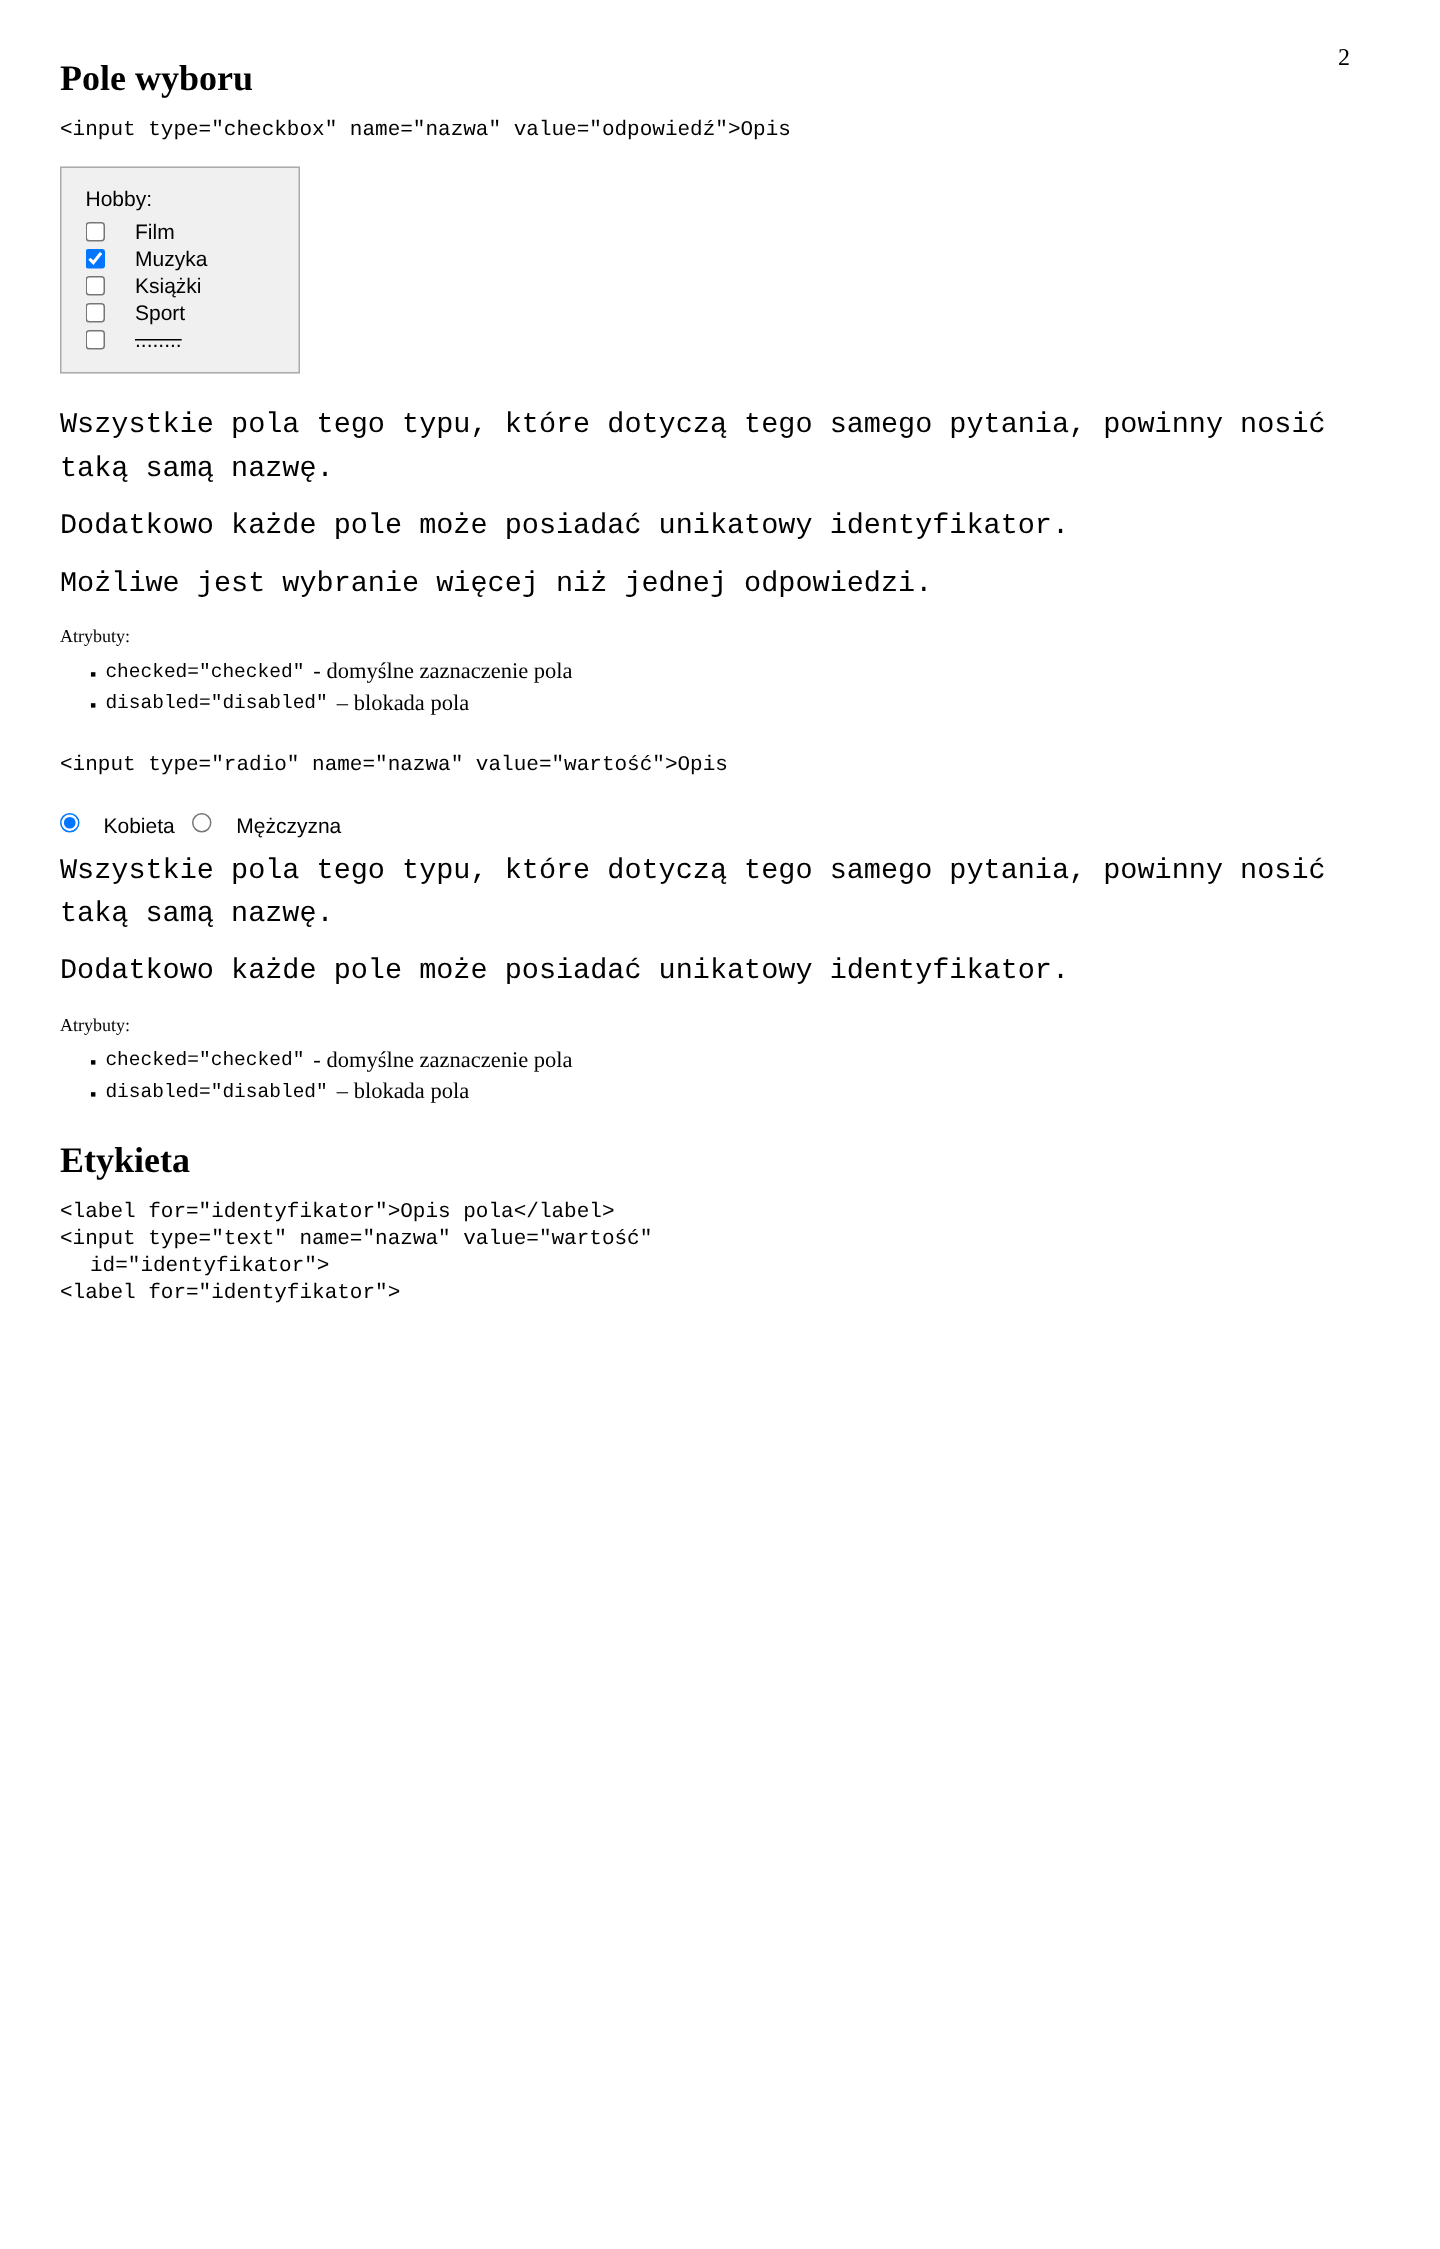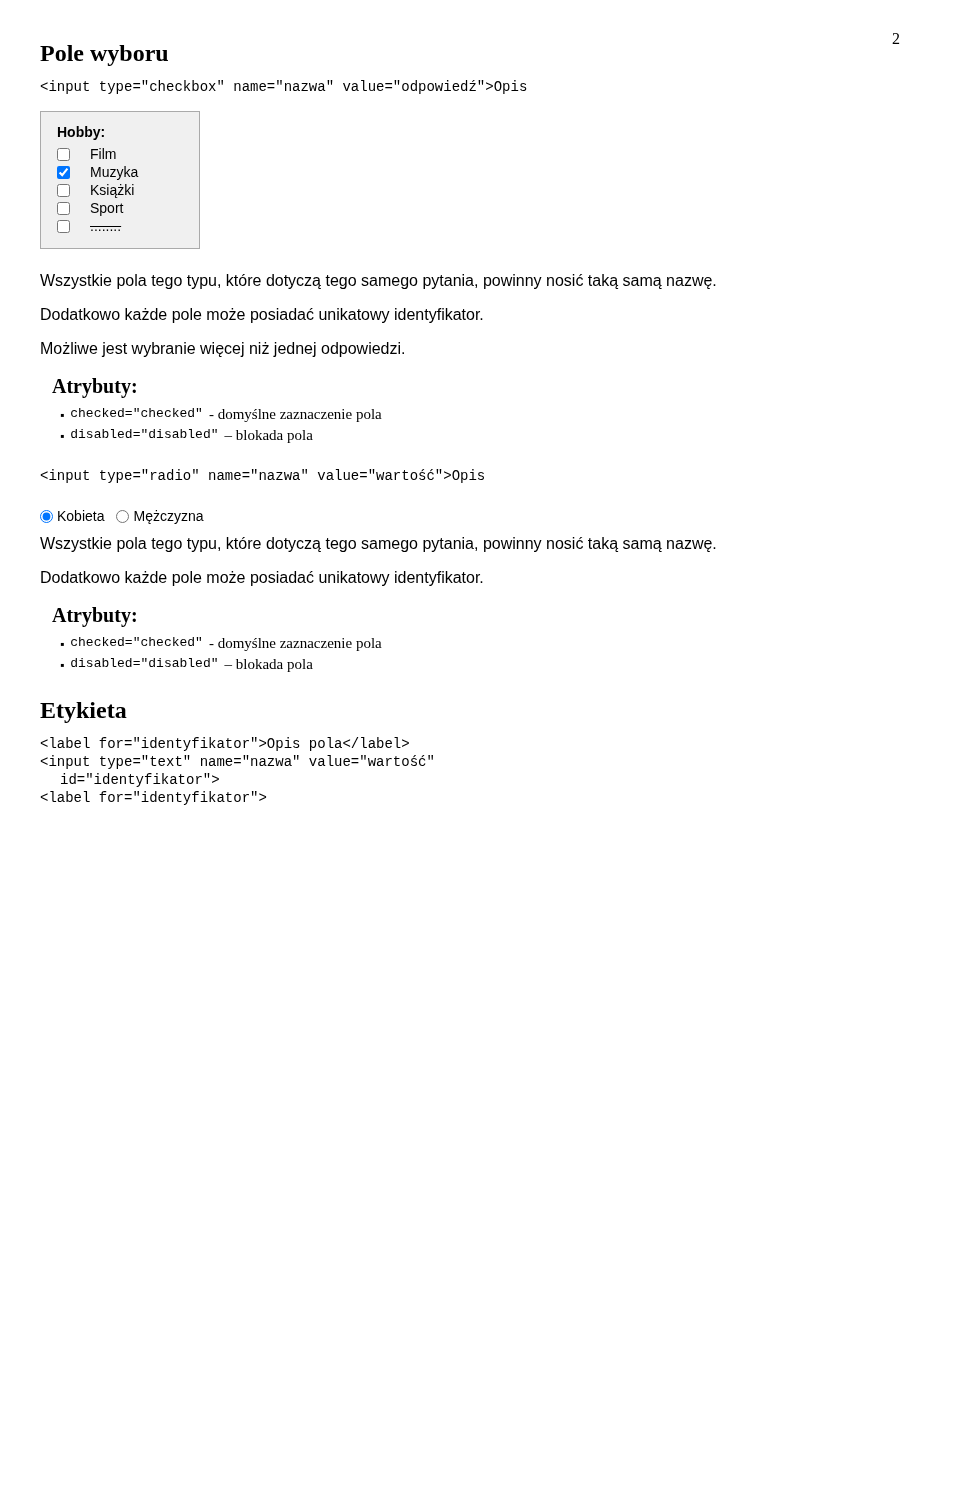--- a/index.html
+++ b/index.html
@@ -43,21 +43,21 @@
     .demo-box {
       border: 1px solid #aaa;
       padding: 12px 16px;
       margin-bottom: 20px;
       display: inline-block;
       min-width: 160px;
       background: #f0f0f0;
     }
 
     .demo-box .label-bold {
-      font-weight: bold;
+      font-weight: normal;
       font-family: Arial, sans-serif;
       font-size: 14px;
       margin-bottom: 6px;
       display: block;
     }
 
     .demo-item {
       display: flex;
       align-items: center;
       gap: 20px;
@@ -69,37 +69,36 @@
     .demo-item input[type="checkbox"],
     .demo-item input[type="radio"] {
       margin: 0;
     }
 
     .demo-item.strikethrough {
       text-decoration: line-through;
     }
 
     .body-text {
-      font-family: Liberation Sans, sans-serif;
-      font-size: 16px;
+      font-family: Liberation Mono, monospace;
+      font-size: 19px;
       margin-bottom: 10px;
       line-height: 1.5;
     }
 
     .attributes-section {
       margin-top: 14px;
       margin-bottom: 14px;
     }
 
     .attributes-title {
       font-family: Georgia, serif;
-      font-size: 20px;
-      font-weight: bold;
+      font-size: 12px;
+      font-weight: normal;
       margin-bottom: 8px;
-      margin-left: 12px;
     }
 
     .attributes-list {
       list-style: none;
       padding-left: 20px;
     }
 
     .attributes-list li {
       font-family: Georgia, serif;
       font-size: 15px;
@@ -129,22 +128,22 @@
       display: flex;
       align-items: center;
       gap: 12px;
       padding: 8px 0;
       font-family: Arial, sans-serif;
       font-size: 14px;
     }
 
     .radio-demo .radio-item {
       display: flex;
-      align-items: center;
-      gap: 4px;
+      align-items: flex-start;
+      gap: 16px;
     }
 
     .etykieta-section {
       margin-top: 20px;
     }
 
     .code-line {
       font-family: 'Courier New', Courier, monospace;
       font-size: 14px;
       display: block;

